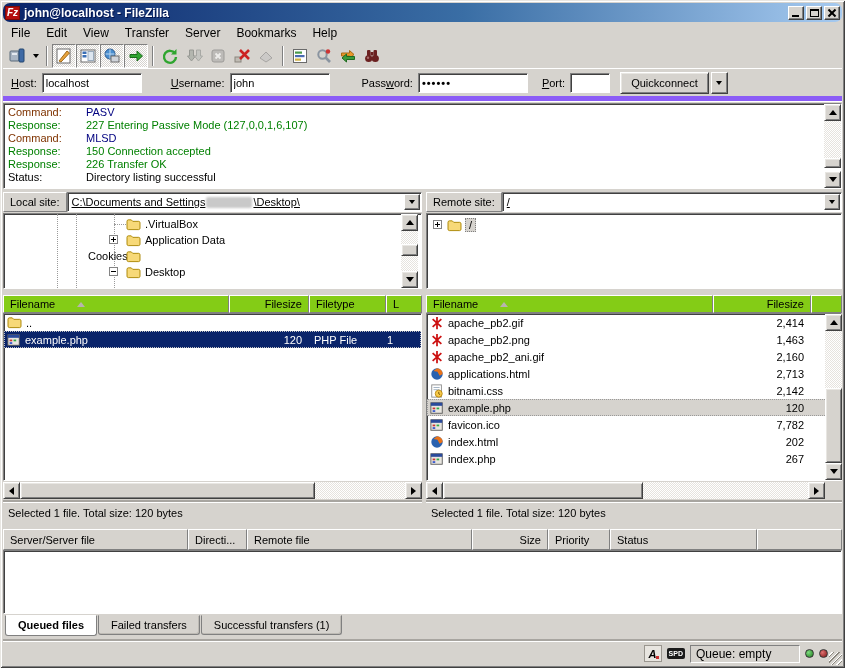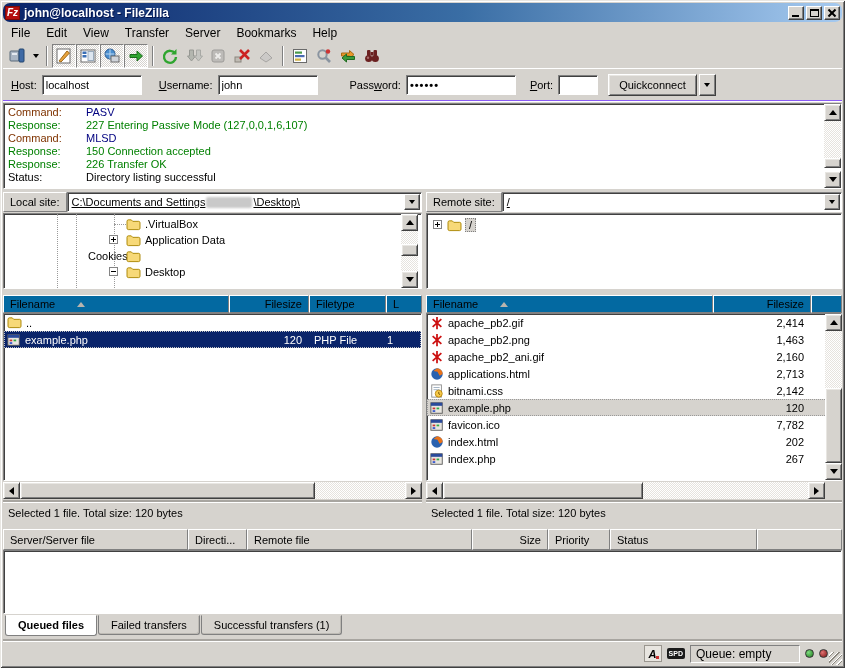--- a/index.html
+++ b/index.html
@@ -31,21 +31,21 @@
   .tb{width:24px;height:24px;display:flex;align-items:center;justify-content:center;background:transparent;border:1px solid transparent;}
   .tb.pressed{border-color:#808080 #fff #fff #808080;
     background-image:linear-gradient(45deg,#fff 25%,transparent 25%,transparent 75%,#fff 75%),
       linear-gradient(45deg,#fff 25%,transparent 25%,transparent 75%,#fff 75%);
     background-size:2px 2px;background-position:0 0,1px 1px;background-color:#d6d3ce;}
   .tb.disabled svg{filter:grayscale(85%);opacity:.6;}
   .tb-drop{width:13px;height:24px;display:flex;align-items:center;justify-content:center;}
   .tsep{width:2px;height:20px;border-left:1px solid #808080;border-right:1px solid #fff;margin:0 4px;}
   
   .qcbar{position:absolute;left:3px;top:70px;right:3px;height:31px;display:flex;align-items:center;
-    border-bottom:1px solid #8b5cf6;box-shadow:0 1px 0 #fff;padding-left:8px;}
+    border-bottom:5px solid #8b5cf6;box-shadow:0 1px 0 #fff;padding-left:8px;}
   .qlabel{margin-right:5px;white-space:nowrap;}
   .qlabel .u{text-decoration:underline;}
   .tfield{height:20px;border:1px solid;border-color:#808080 #fff #fff #808080;box-shadow:inset 1px 1px 0 #404040;
     background:#fff;font-size:11px;padding:1px 3px;outline:none;}
   .qc-btn{height:22px;margin-left:10px;padding:0 10px;background:#d6d3ce;border:1px solid;border-color:#fff #404040 #404040 #fff;
     box-shadow:inset 1px 1px 0 #e8e6e2,inset -1px -1px 0 #808080;font-size:11px;}
   .qc-drop{width:17px;height:22px;margin-left:2px;background:#d6d3ce;border:1px solid;border-color:#fff #404040 #404040 #fff;
     box-shadow:inset -1px -1px 0 #808080;display:flex;align-items:center;justify-content:center;}
   
   .log{position:absolute;left:3px;top:103px;right:3px;height:86px;background:#fff;
@@ -86,21 +86,21 @@
   .tree.right{left:426px;width:416px;}
   .guide{position:absolute;top:0;bottom:0;width:1px;border-left:1px dotted #9a9a9a;}
   .trow{position:absolute;height:16px;display:flex;align-items:center;}
   .stub{position:absolute;width:12px;border-top:1px dotted #9a9a9a;}
   .exp{position:absolute;width:9px;height:9px;background:#fff;border:1px solid #848484;}
   .exp::before{content:"";position:absolute;left:1px;right:1px;top:3px;height:1px;background:#000;}
   .exp.plus::after{content:"";position:absolute;top:1px;bottom:1px;left:3px;width:1px;background:#000;}
   .tree-label{margin-left:4px;white-space:nowrap;}
   .tree-label.sel{background:#d6d3ce;padding:0 3px;border:1px dotted #808080;}
   
-  .listhead{position:absolute;top:295px;height:18px;display:grid;background:#0369a1;}
+  .listhead{position:absolute;top:295px;height:18px;display:grid;background:#84cc16;}
   .listhead.left{left:3px;width:419px;grid-template-columns:226px 80px 77px 1fr;}
   .listhead.right{left:426px;width:416px;grid-template-columns:287px 98px 1fr;}
   .hcell{border:1px solid;border-color:#fff #808080 #808080 #fff;display:flex;align-items:center;padding:0 6px;overflow:hidden;white-space:nowrap;}
   .hcell.num{justify-content:flex-end;}
   .sort-asc{width:0;height:0;border-left:4px solid transparent;border-right:4px solid transparent;border-bottom:5px solid #b8b4ae;margin-left:22px;}
   .list{position:absolute;top:313px;height:168px;background:#fff;border:1px solid;border-color:#808080 #fff #fff #808080;
     box-shadow:inset 1px 1px 0 #404040;overflow:hidden;}
   .list.left{left:3px;width:419px;}
   .list.right{left:426px;width:416px;}
   .frow{display:grid;height:17px;align-items:center;}
@@ -274,21 +274,21 @@
           <circle cx="5.7" cy="11.5" r="3.6" fill="#6b2020"></circle>
           <circle cx="12.3" cy="11.5" r="3.6" fill="#6b2020"></circle>
           <circle cx="5" cy="10.8" r="1.2" fill="#a86a6a"></circle>
         </svg>
     </div>
   </div>
 
   <div class="qcbar">
     <span class="qlabel"><span></span><span class="u">H</span><span>ost:</span></span>
     <input class="tfield" style="width: 100px;" value="localhost">
-    <span class="qlabel" style="margin-left:17px"><span></span><span class="u">U</span><span>sername:</span></span>
+    <span class="qlabel" style="margin-left:29px"><span></span><span class="u">U</span><span>sername:</span></span>
     <input class="tfield" style="width: 100px;" value="john">
     <span class="qlabel" style="margin-left:32px"><span>Pass</span><span class="u">w</span><span>ord:</span></span>
     <input class="tfield" style="width: 110px; letter-spacing: 1px; font-weight: bold;" value="••••••">
     <span class="qlabel" style="margin-left:14px"><span></span><span class="u">P</span><span>ort:</span></span>
     <input class="tfield" style="width: 40px;" value="">
     <button class="qc-btn"><span class="u">Q</span><span>uickconnect</span></button>
     <div class="qc-drop">
         <span class="tri-down-sm"></span>
       </div>
   </div>

